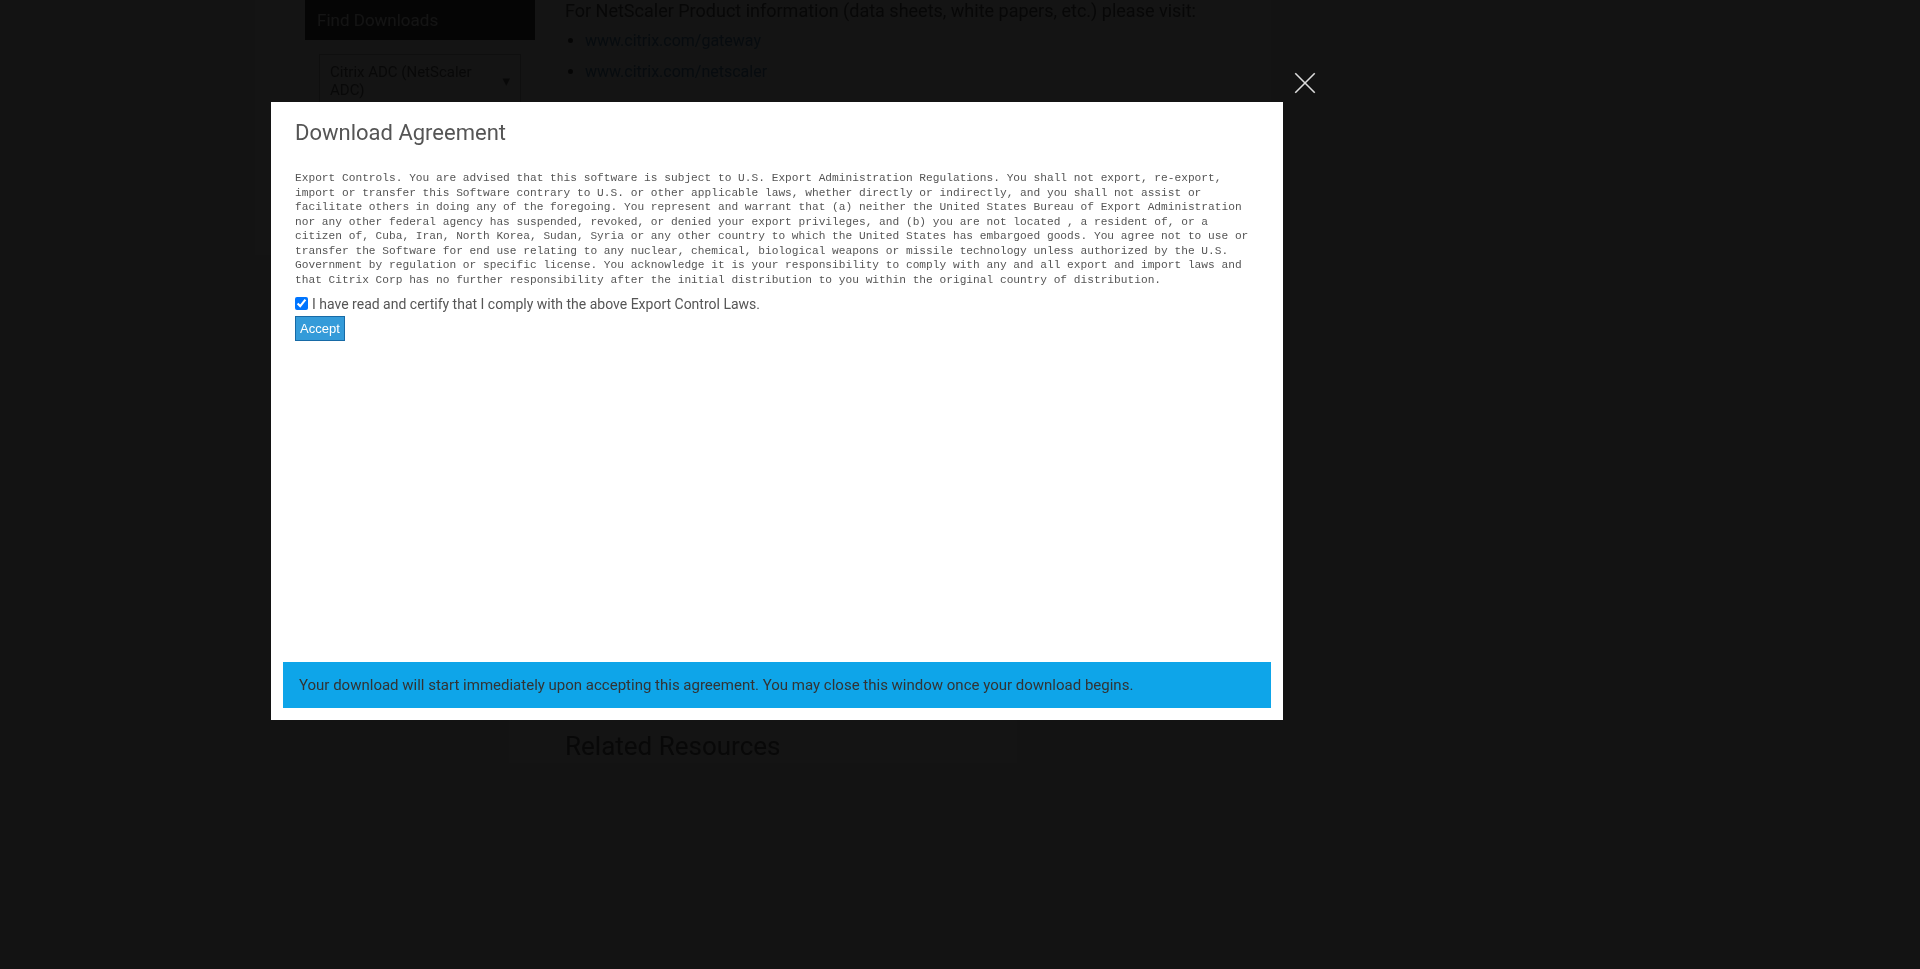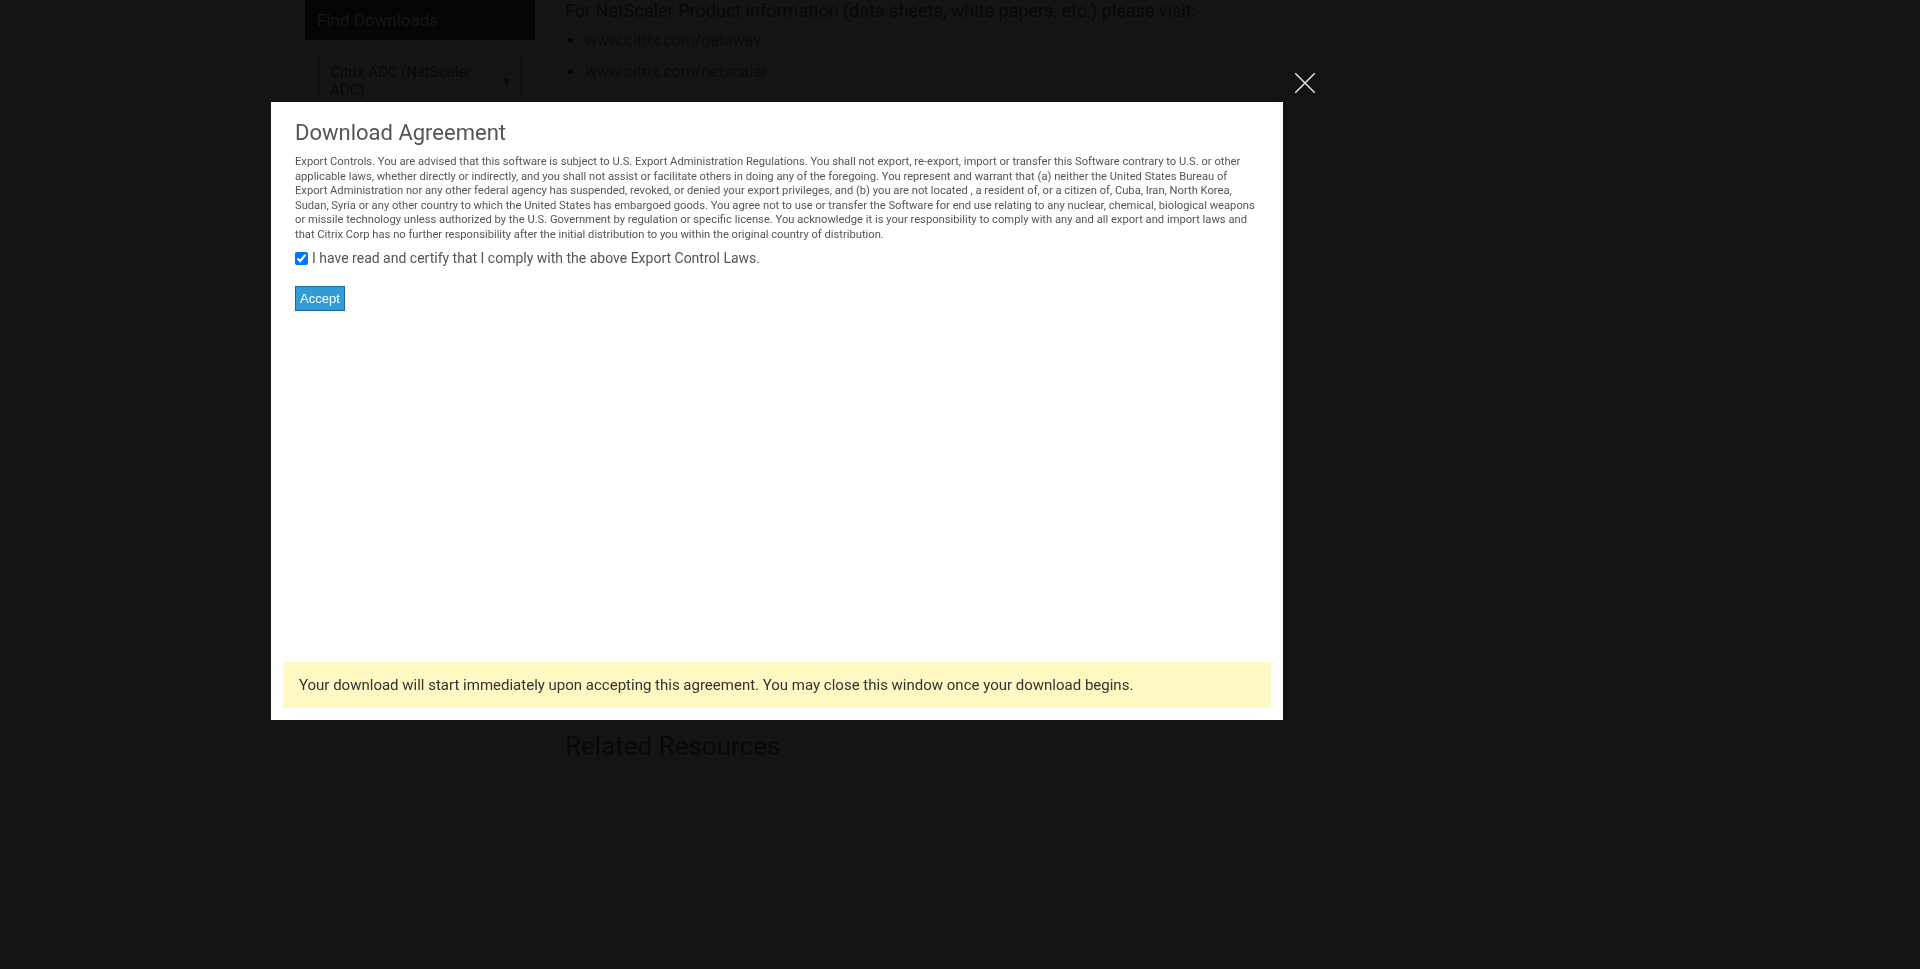--- a/index.html
+++ b/index.html
@@ -103,35 +103,36 @@
     .modal-scroll-area {
       height: 548px;
       overflow-y: scroll;
       padding: 18px 24px 0 24px;
       color: #333;
     }
     .modal-title {
       font-size: 22px;
       font-weight: 400;
       color: #555;
-      margin-bottom: 10px;
+      margin-bottom: 26px;
     }
     .legal {
       font-size: 11.2px;
       line-height: 1.3;
       color: #555;
       margin-bottom: 8px;
+      font-family: Liberation Mono, monospace;
     }
     .cert-row {
       font-size: 14px;
       color: #555;
       display: flex;
       align-items: center;
       gap: 4px;
-      margin-bottom: 20px;
+      margin-bottom: 4px;
     }
     .cert-row input[type="checkbox"] {
       width: 13px; height: 13px;
     }
     .accept-btn {
       background: #2b85c6;
       background: #2f8fcf;
       border: 1px solid #1f6da3;
       color: #fff;
       font-size: 13px;
@@ -147,21 +148,21 @@
     }
     .accept-btn {
       background: linear-gradient(#3f9fda,#2b85c6);
       border: 1px solid #1f6da3;
       padding: 4px 4px;
     }
     .accept-btn { background: #2e96d6; }
     .accept-btn { background: #349bd9; border:1px solid #176aa6; }
     
     .modal-footer {
-      background: #fef9c3;
+      background: #0ea5e9;
       padding: 14px 16px;
       font-size: 15px;
       color: #333;
       margin: 12px 12px 12px 12px;
     }
     
     
     .close-x {
       position: absolute;
       top: 70px;

